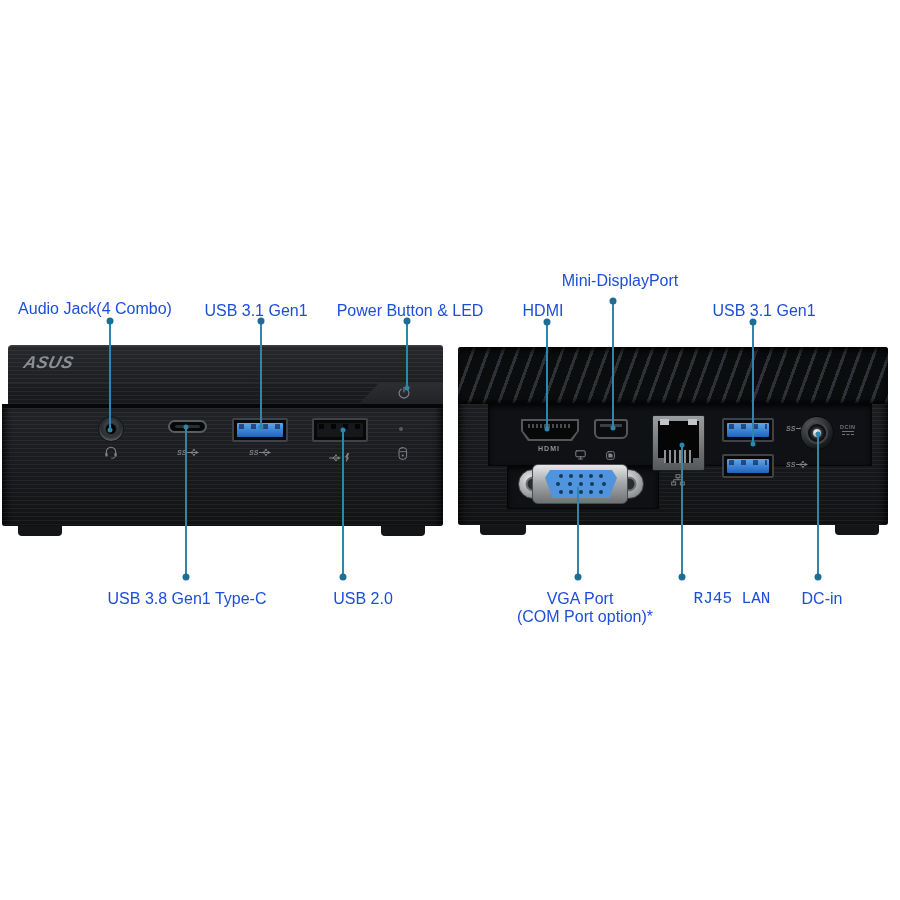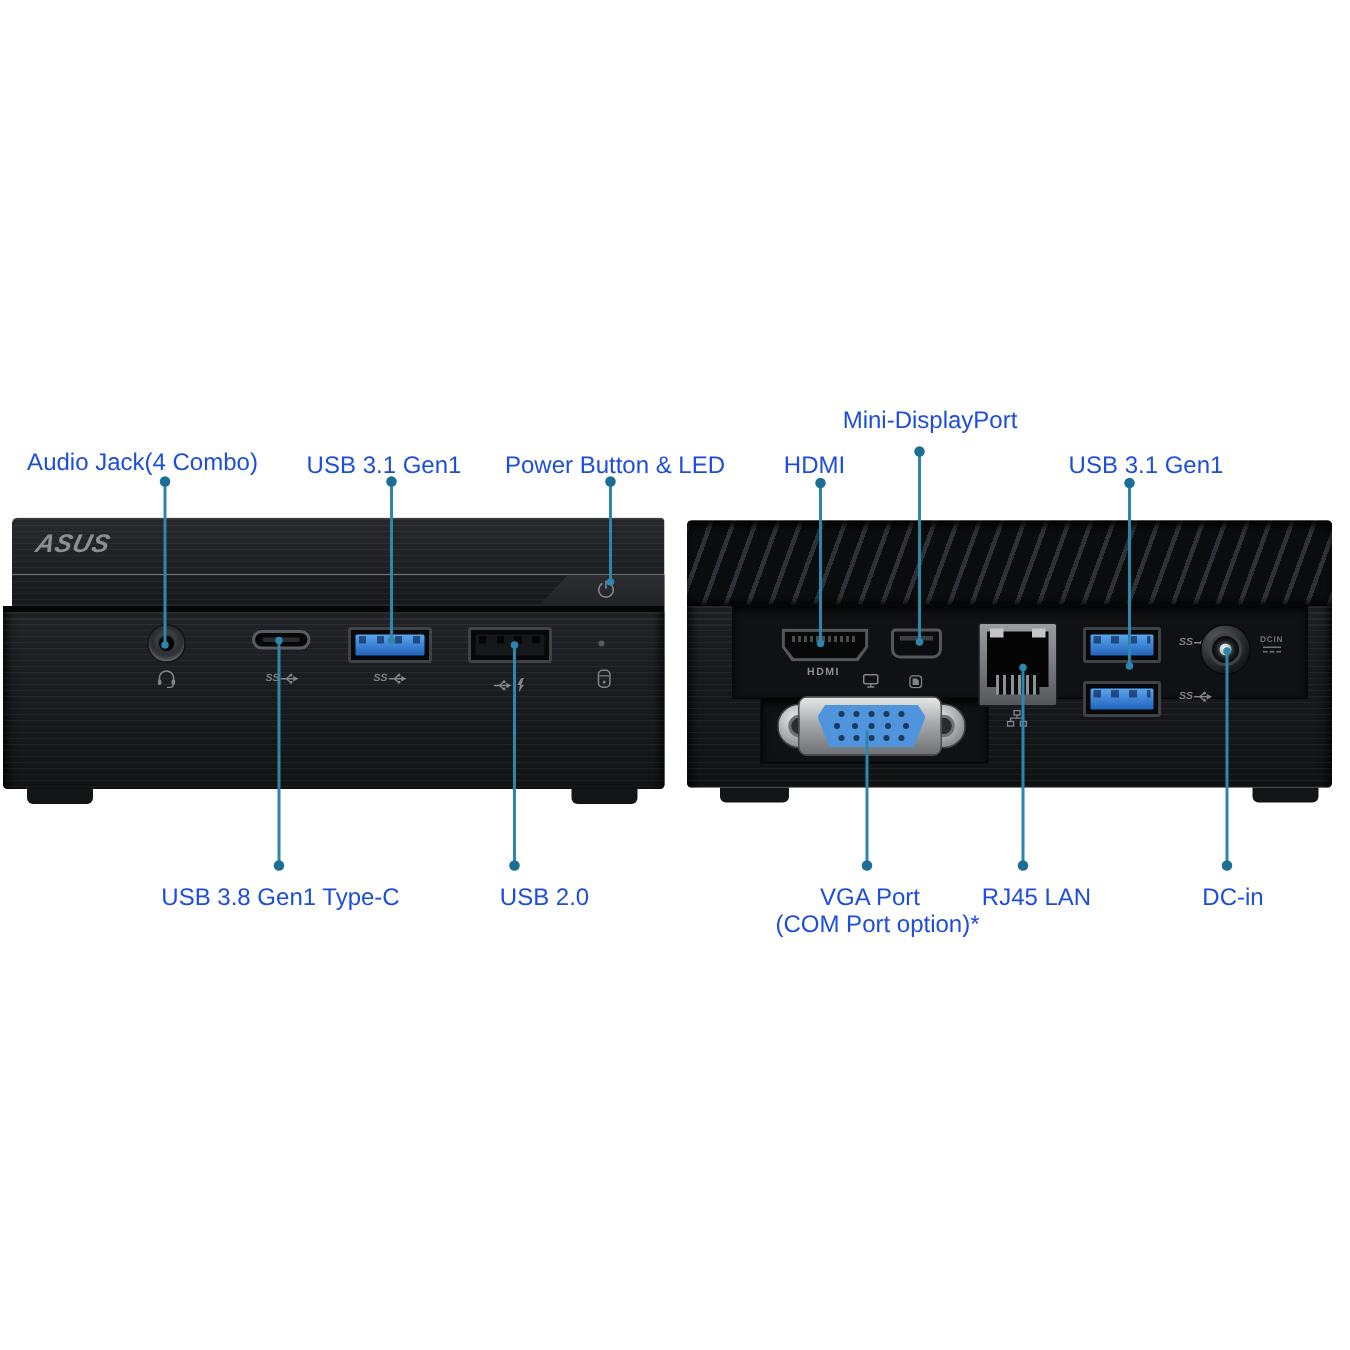--- a/index.html
+++ b/index.html
@@ -341,16 +341,16 @@
   <div class="co-label" style="left:95px;top:300px;">Audio Jack(4 Combo)</div>
   <div class="co-label" style="left:256px;top:302px;">USB 3.1 Gen1</div>
   <div class="co-label" style="left:410px;top:302px;">Power Button &amp; LED</div>
   <div class="co-label" style="left:543px;top:302px;">HDMI</div>
   <div class="co-label" style="left:620px;top:272px;">Mini-DisplayPort</div>
   <div class="co-label" style="left:764px;top:302px;">USB 3.1 Gen1</div>
   <div class="co-label" style="left:187px;top:590px;">USB 3.8 Gen1 Type-C</div>
   <div class="co-label" style="left:348px;top:590px;margin-left:15px;">USB 2.0</div>
   <div class="co-label" style="left:580px;top:590px;text-align:right;">VGA Port</div>
   <div class="co-label" style="left:585px;top:608px;">(COM Port option)*</div>
-  <div class="co-label" style="left:691px;top:590px;">RJ45 LAN</div>
+  <div class="co-label" style="left:732px;top:590px;font-family:Liberation Mono, monospace;">RJ45 LAN</div>
   <div class="co-label" style="left:822px;top:590px;">DC-in</div>
 
 </div>
 
 </body></html>

